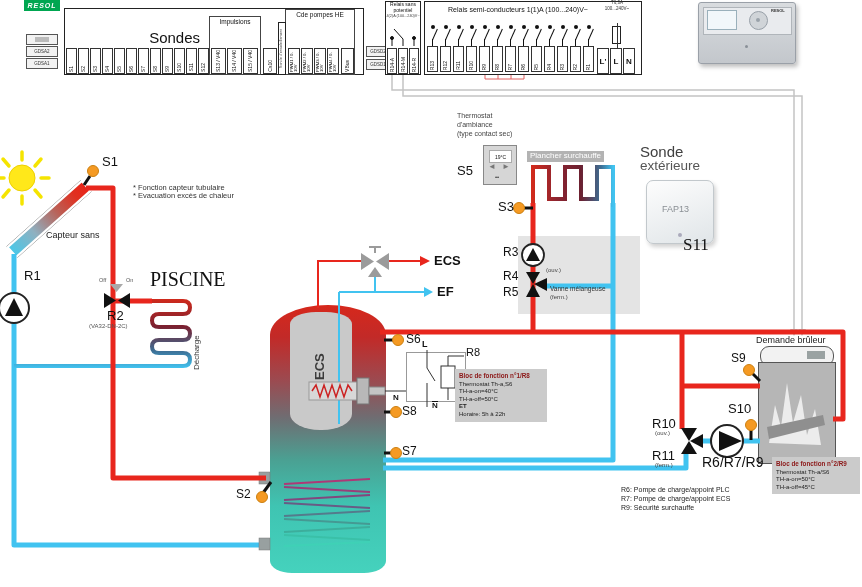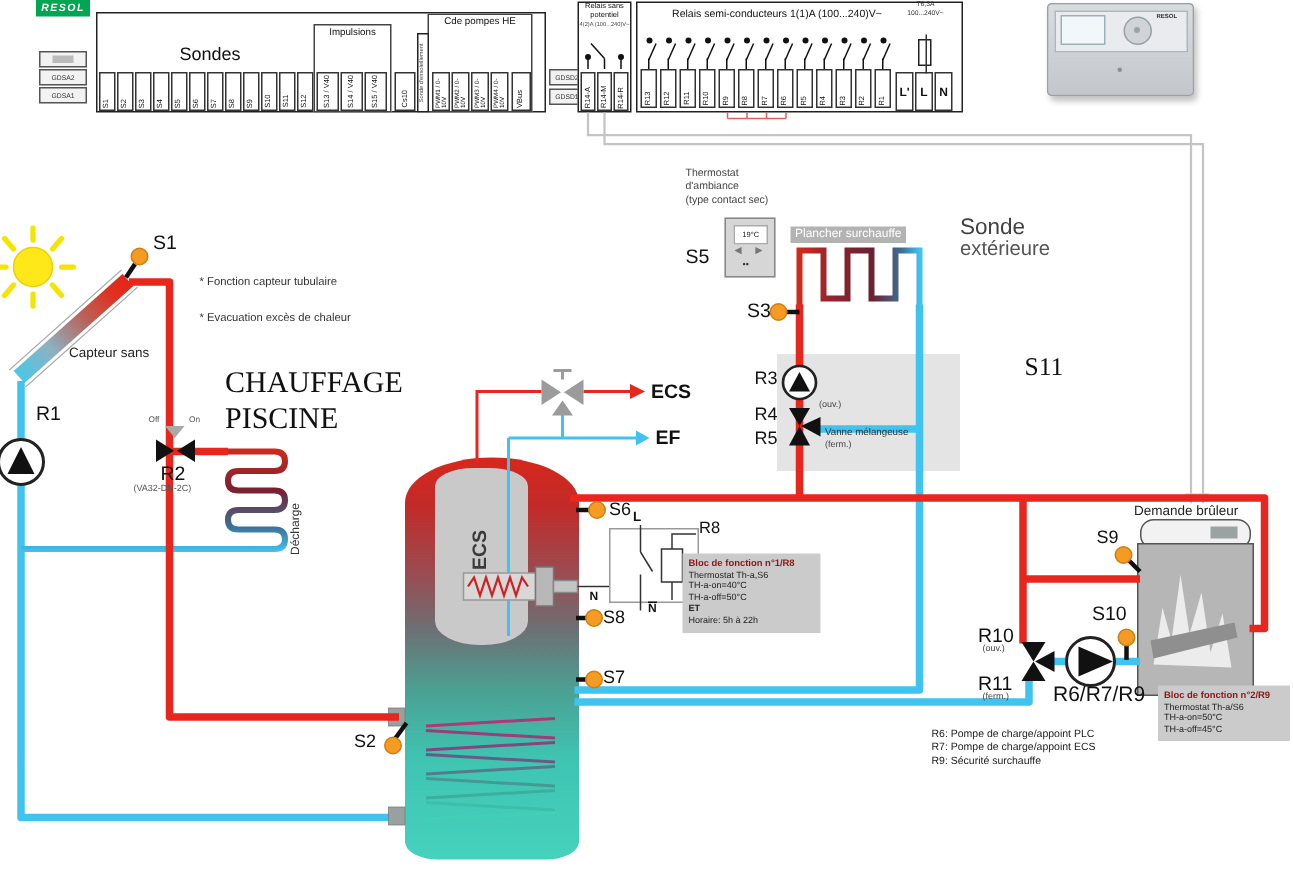--- a/index.html
+++ b/index.html
@@ -48,21 +48,21 @@
     </div>
       <div class="mini" style="position:static;width:32px;height:11px;margin-bottom:1px">
       <span>GDSA1</span>
     </div>
     </div>
 
   <div class="boxed" style="left:64px;top:8px;width:300px;height:67px"></div>
   <div class="boxed" style="left:209px;top:16px;width:52px;height:59px;border-color:#444"></div>
   <div class="boxed" style="left:285px;top:9px;width:70px;height:66px;border-color:#444"></div>
 
-  <div class="lbl" style="left:80px;top:30px;width:120px;text-align:center;font-size:12px">Sondes</div>
+  <div class="lbl" style="left:80px;top:30px;width:120px;text-align:right;font-size:15px">Sondes</div>
   <div class="lbl" style="left:209px;top:18px;width:52px;text-align:center;font-size:6.5px">Impulsions</div>
   <div class="lbl" style="left:285px;top:11px;width:70px;text-align:center;font-size:6.5px">Cde pompes HE</div>
 
   <div class="row" style="left:66px;top:48px;gap:1px">
       <div class="tcell" style="width:11px">
         <span class="vt">S1</span>
       </div>
       <div class="tcell" style="width:11px">
         <span class="vt">S2</span>
       </div>
@@ -316,20 +316,25 @@
   <div class="abs" style="left:483px;top:145px;width:32px;height:38px;background:#d6d6d6;border:1px solid #888">
     <div class="abs" style="left:5px;top:4px;width:21px;height:11px;background:#fff;border:1px solid #aaa;
          font-size:5px;display:flex;align-items:center;justify-content:center">
       <span>19°C</span>
       </div>
     <div class="lbl" style="left:4px;top:17px;font-size:8px;color:#777">◄</div>
     <div class="lbl" style="left:18px;top:17px;font-size:8px;color:#777">►</div>
     <div class="lbl" style="left:11px;top:28px;font-size:6px;color:#333">••</div>
   </div>
 
+  <div class="abs" style="left:646px;top:180px;width:66px;height:62px;border-radius:7px;
+       background:linear-gradient(160deg,#fdfdfd,#e0e5e8);border:1px solid #c2c8cc;box-shadow:2px 3px 4px rgba(0,0,0,.18)">
+    <div class="lbl" style="left:15px;top:24px;font-size:9px;color:#8a8f94">FAP13</div>
+    <div class="abs" style="left:31px;top:52px;width:4px;height:4px;background:#aab;border-radius:50%"></div>
+  </div>
 
   <div class="abs" style="left:406px;top:352px;width:58px;height:48px;background:#fff;border:1px solid #999"></div>
 
   <svg class="abs" style="left:0;top:0" width="862" height="587" viewBox="0 0 862 587">
     <defs>
       <linearGradient id="collGrad" gradientUnits="userSpaceOnUse" x1="12" y1="252" x2="86" y2="186">
         <stop offset="0" stop-color="#49c8e8"></stop>
           <stop offset=".3" stop-color="#8fb0c0"></stop>
         <stop offset=".6" stop-color="#b8635a"></stop>
           <stop offset=".85" stop-color="#e03020"></stop>
@@ -502,25 +507,24 @@
       <circle cx="396" cy="412" r="5.5"></circle>
       <circle cx="396" cy="453" r="5.5"></circle>
       <circle cx="262" cy="497" r="5.5"></circle>
       <circle cx="749" cy="370" r="5.5"></circle>
       <circle cx="751" cy="425" r="5.5"></circle>
     </g>
   </svg>
 
   <div class="lbl" style="left:102px;top:155px;font-size:13px">S1</div>
   <div class="lbl" style="left:133px;top:184px;font-size:7.5px;color:#333">* Fonction capteur tubulaire</div>
-  <div class="lbl" style="left:133px;top:208px;font-size:7.5px;color:#333">* Evacuation excès de chaleur</div>
+  <div class="lbl" style="left:133px;top:192px;font-size:7.5px;color:#333">* Evacuation excès de chaleur</div>
   <div class="lbl" style="left:46px;top:231px;font-size:9px;color:#222">Capteur sans</div>
   <div class="lbl" style="left:24px;top:269px;font-size:13px">R1</div>
 
-  <div class="lbl serif" style="left:150px;top:244px;font-size:20px">CHAUFFAGE</div>
   <div class="lbl serif" style="left:150px;top:268px;font-size:20px">PISCINE</div>
   <div class="lbl" style="left:99px;top:277px;font-size:5.5px;color:#555">Off</div>
   <div class="lbl" style="left:126px;top:277px;font-size:5.5px;color:#555">On</div>
   <div class="lbl" style="left:107px;top:309px;font-size:13px">R2</div>
   <div class="lbl" style="left:89px;top:323px;font-size:6px;color:#555">(VA32-DN-2C)</div>
   <div class="lbl nowrapv" style="left:193px;top:314px;height:56px;font-size:8px;color:#333">Décharge</div>
 
   <div class="lbl" style="left:457px;top:112px;font-size:7px;color:#444">Thermostat</div>
   <div class="lbl" style="left:457px;top:121px;font-size:7px;color:#444">d'ambiance</div>
   <div class="lbl" style="left:457px;top:130px;font-size:7px;color:#444">(type contact sec)</div>

